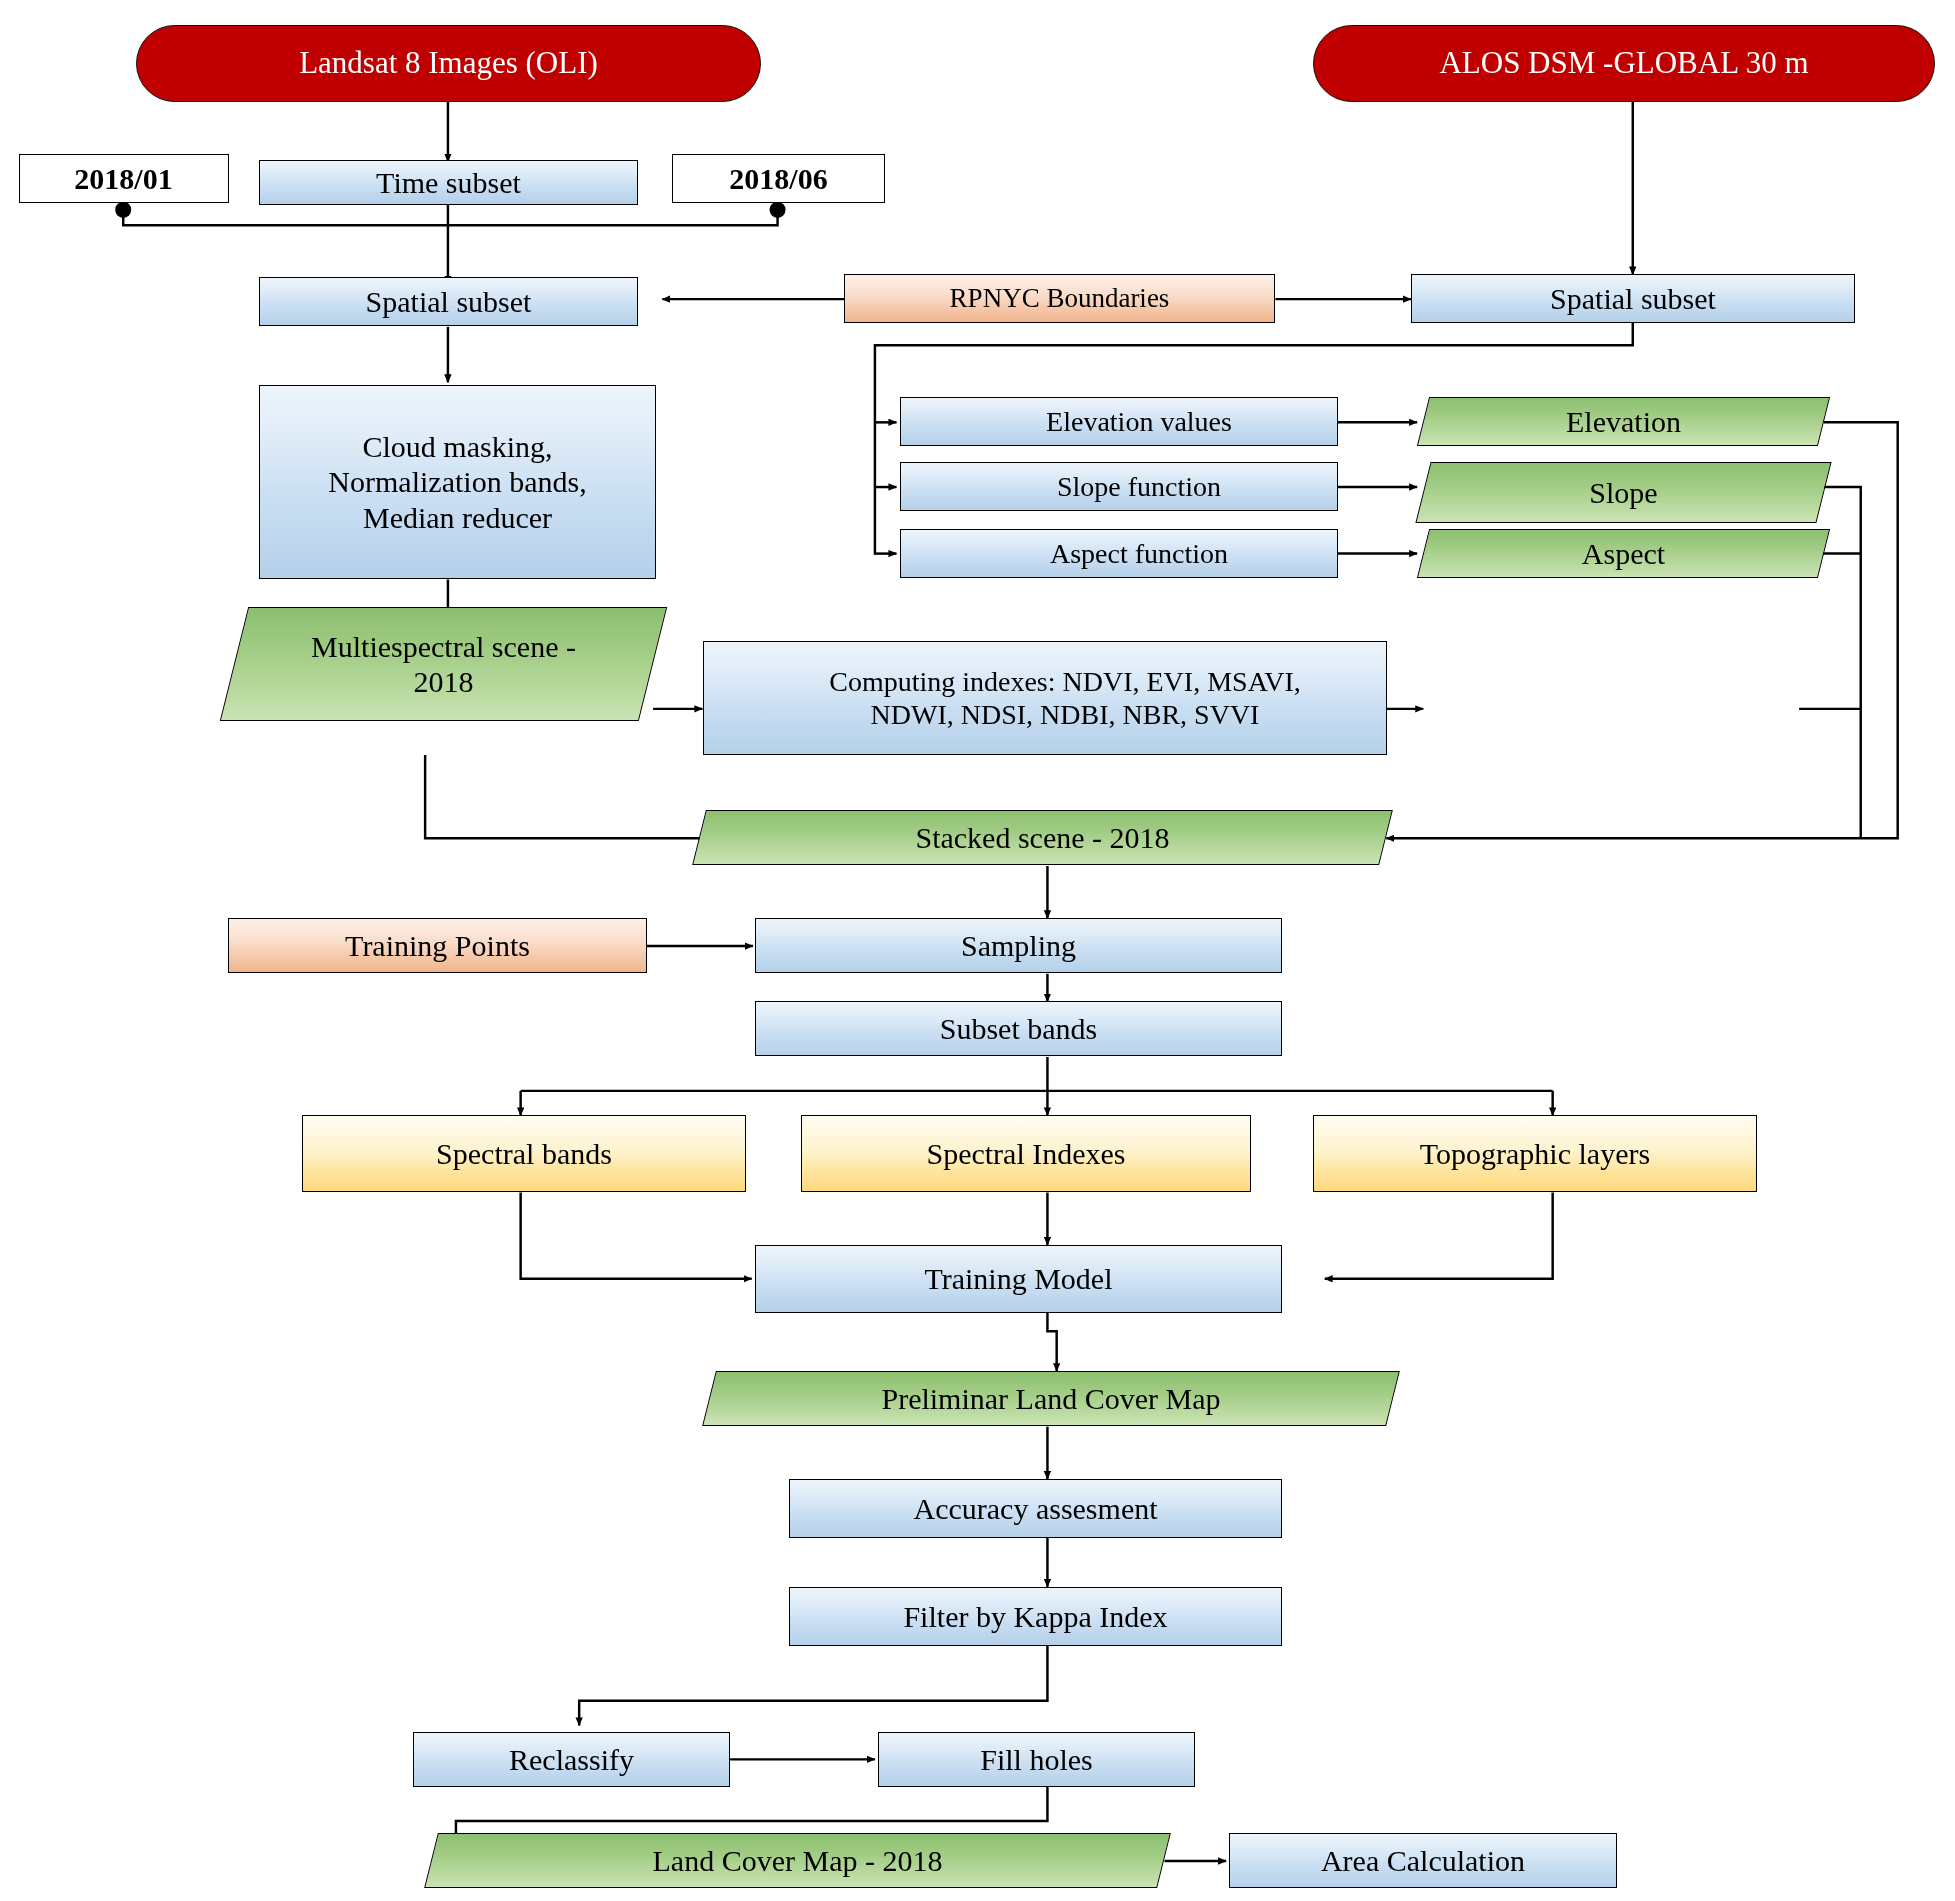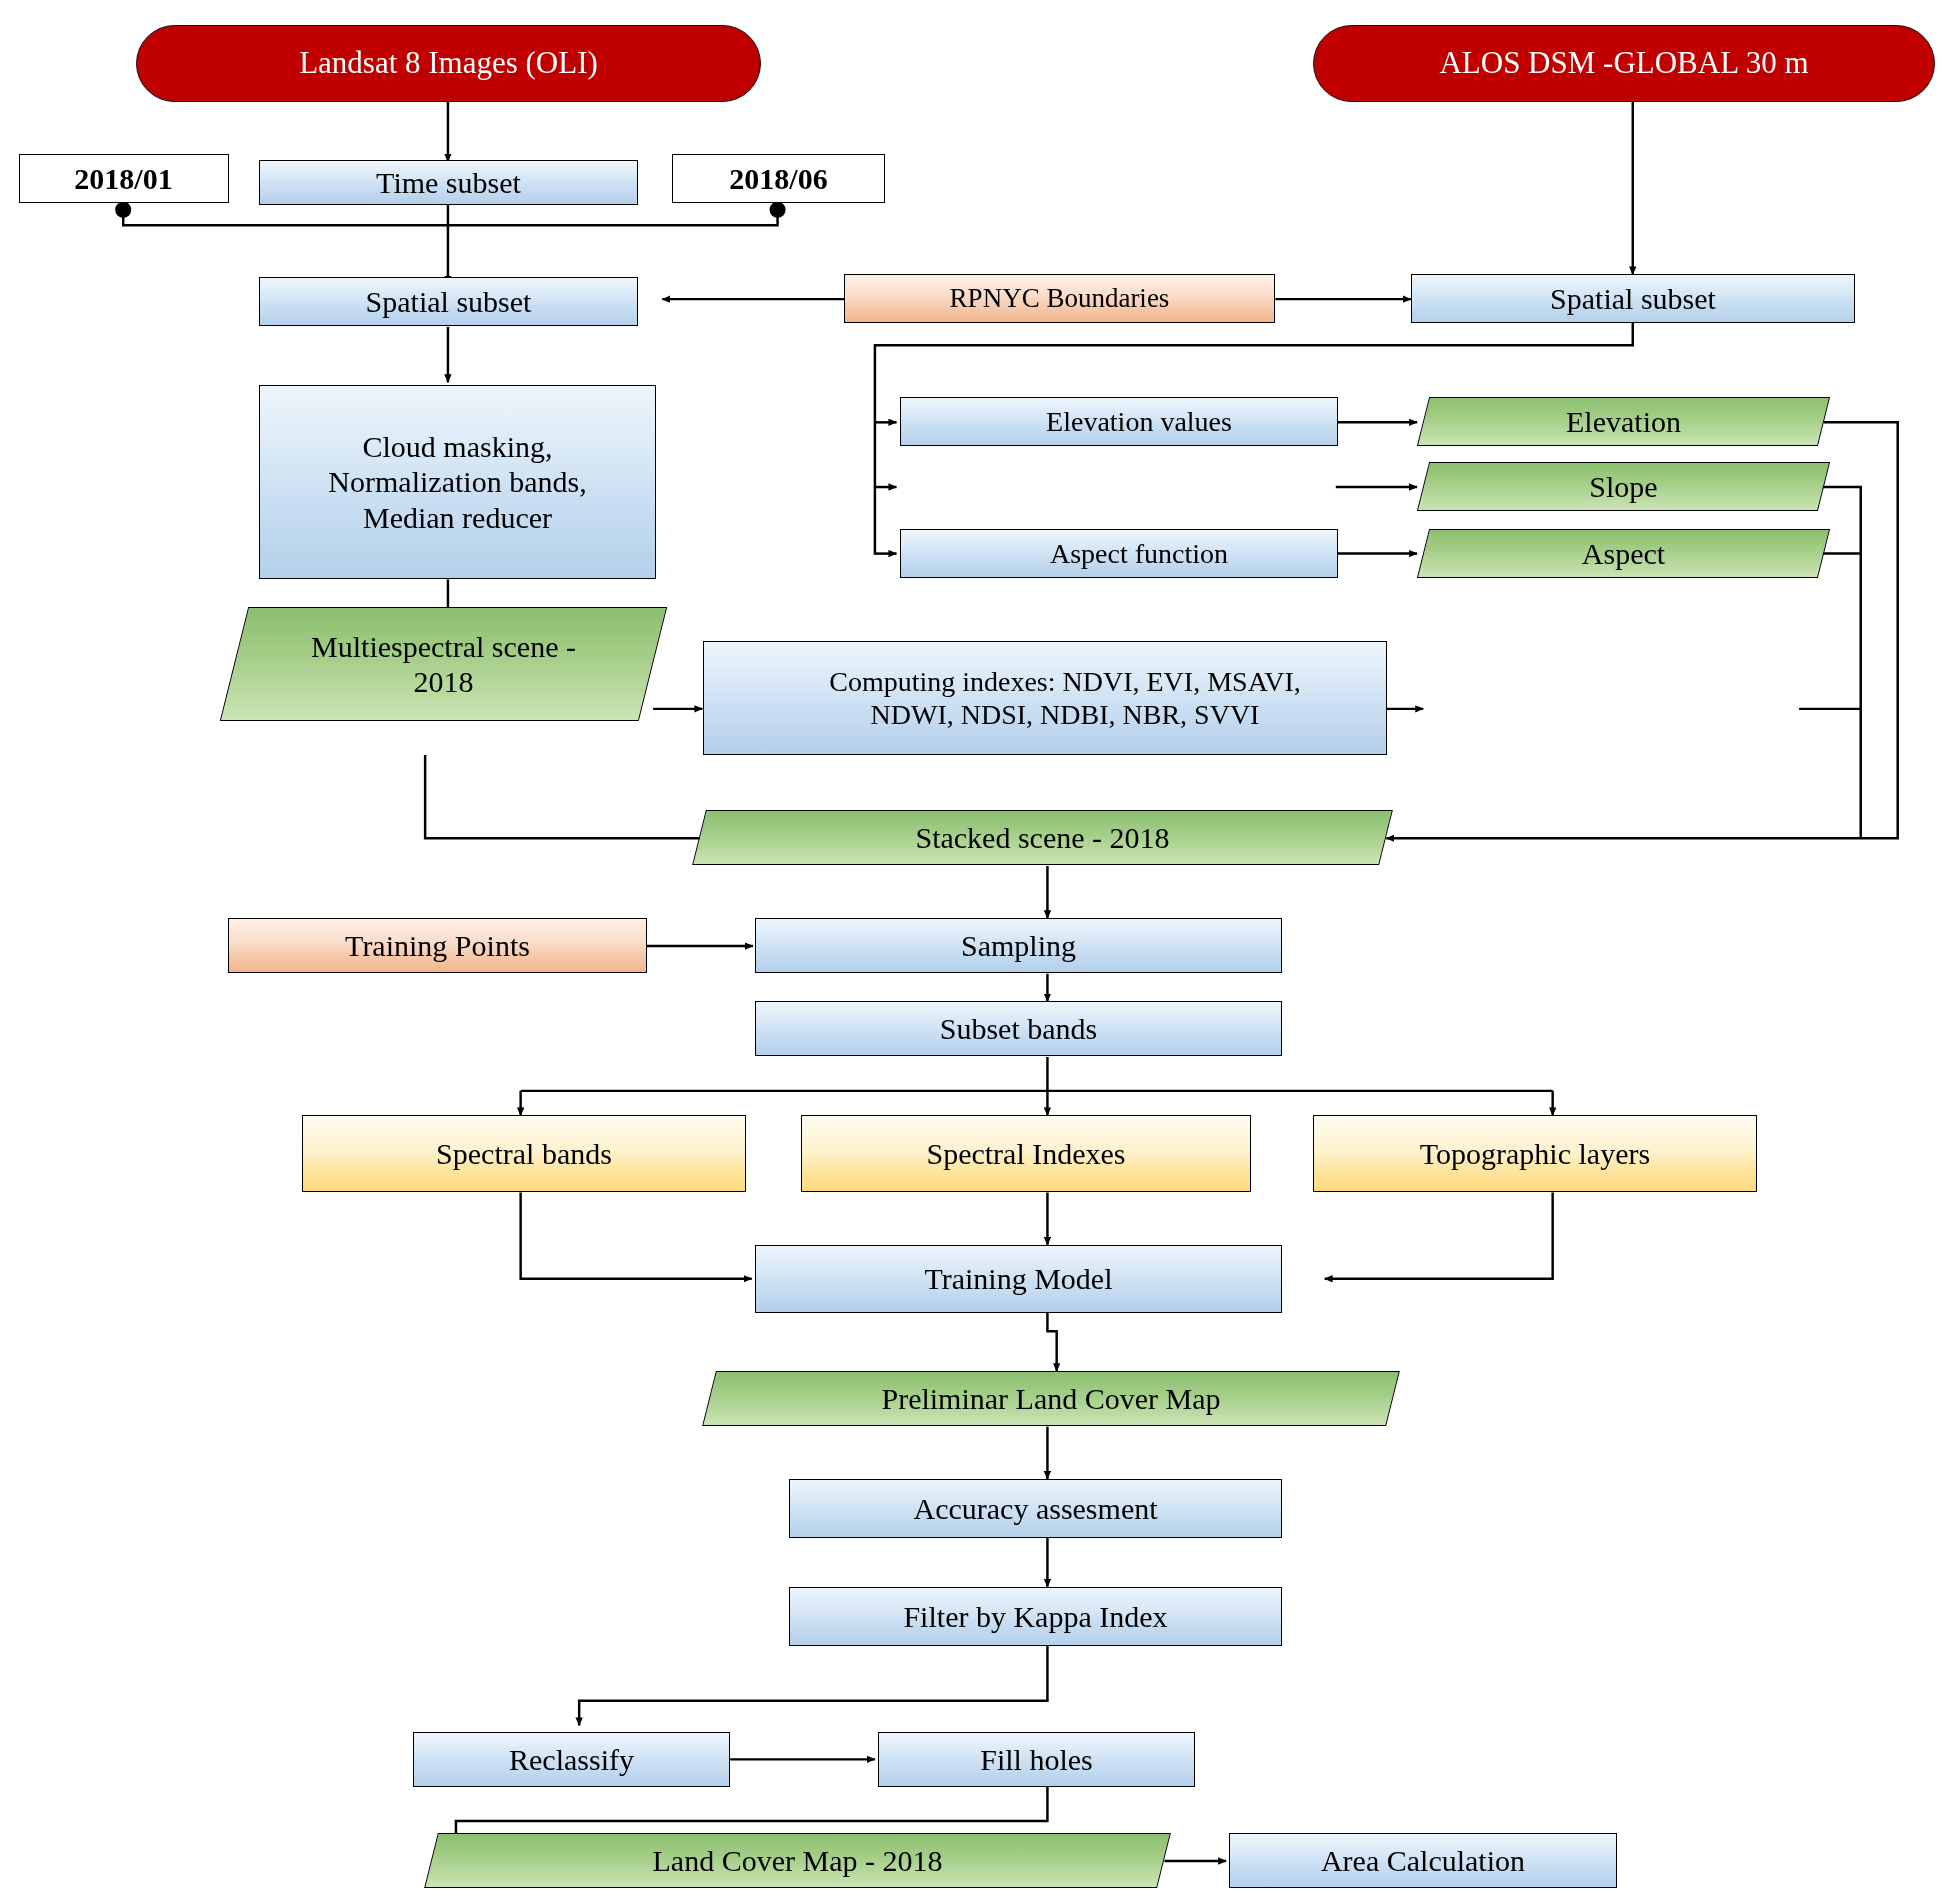--- a/index.html
+++ b/index.html
@@ -145,29 +145,32 @@
 
   <div class="node proc f48" style="left:259px;top:385px;width:397px;height:194px;flex-direction:column;">
     <span class="lbl">Cloud masking,</span>
     <span class="lbl">Normalization bands,</span>
     <span class="lbl">Median reducer</span>
   </div>
 
   <div class="node proc f46" style="left:900px;top:397px;width:438px;height:49px;">
     <span class="lbl">Elevation values</span>
   </div>
+  <div class="node proc f46" style="left:900px;top:462px;width:438px;height:49px;">
+    <span class="lbl">Slope function</span>
+  </div>
   <div class="node proc f46" style="left:900px;top:529px;width:438px;height:49px;">
     <span class="lbl">Aspect function</span>
   </div>
 
   <div class="node para f48" style="left:1423px;top:397px;width:401px;height:49px;">
     <div class="skew"></div>
     <span class="lbl">Elevation</span>
   </div>
-  <div class="node para f48" style="left:1423px;top:462px;width:401px;height:49px;">
+  <div class="node para f48" style="left:1423px;top:462px;width:401px;height:61px;">
     <div class="skew"></div>
     <span class="lbl">Slope</span>
   </div>
   <div class="node para f48" style="left:1423px;top:529px;width:401px;height:49px;">
     <div class="skew"></div>
     <span class="lbl">Aspect</span>
   </div>
 
   <div class="node para f48" style="left:234px;top:607px;width:419px;height:114px;flex-direction:column;">
     <div class="skew"></div>

